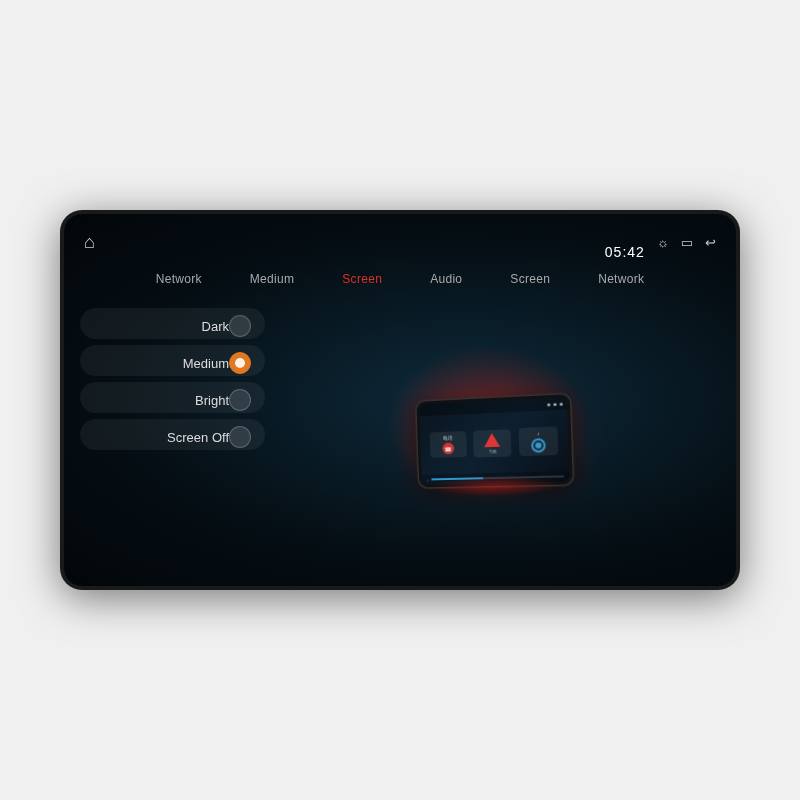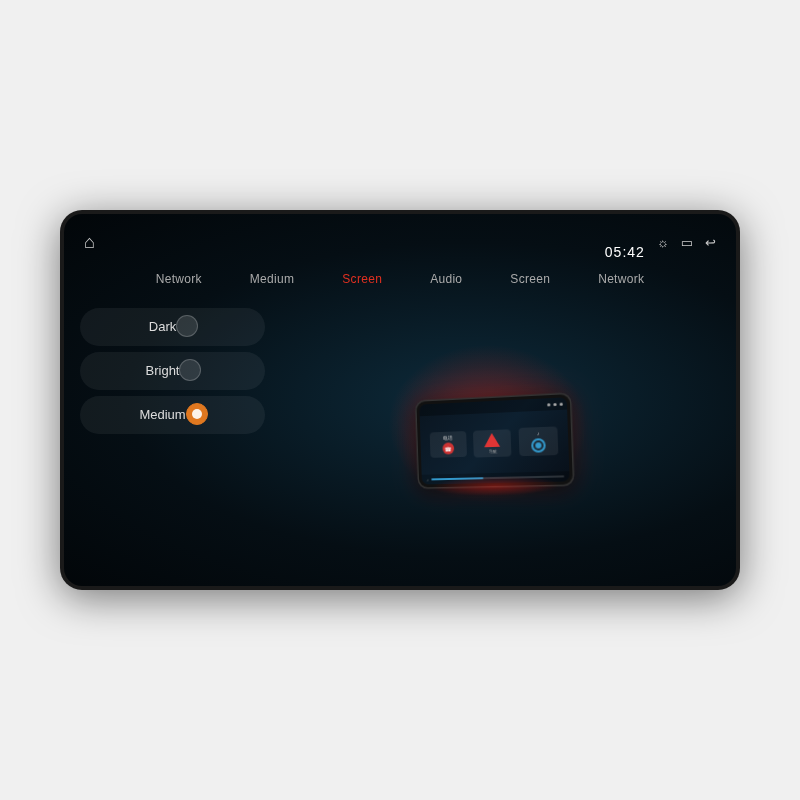--- a/index.html
+++ b/index.html
@@ -116,24 +116,24 @@
       display: flex;
       flex-direction: column;
       gap: 6px;
       width: 185px;
       flex-shrink: 0;
     }
 
     .option-row {
       display: flex;
       align-items: center;
-      justify-content: center;
+      justify-content: flex-end;
       background: rgba(255,255,255,0.06);
       border-radius: 20px;
-      padding: 7px 14px 9px 16px;
+      padding: 7px 14px 2px 16px;
       cursor: pointer;
       min-width: 160px;
     }
 
     .option-label {
       color: #dddddd;
       font-size: 13px;
       font-weight: 400;
     }
 
@@ -336,31 +336,35 @@
     <div class="content-area">
 
       <div class="left-panel">
 
         <div class="option-row">
           <span class="option-label">Dark</span>
           <div class="radio-circle"></div>
         </div>
 
         <div class="option-row">
-          <span class="option-label">Bright</span>
-          <div class="radio-circle"></div>
-        </div>
-
-        <div class="option-row">
           <span class="option-label">Medium</span>
           <div class="radio-circle selected-orange">
             <div class="radio-inner"></div>
           </div>
         </div>
 
+        <div class="option-row">
+          <span class="option-label">Bright</span>
+          <div class="radio-circle"></div>
+        </div>
+
+        <div class="option-row">
+          <span class="option-label">Screen Off</span>
+          <div class="radio-circle"></div>
+        </div>
 
       </div>
 
       <div class="right-panel">
         <div class="mini-screen-wrap">
           <div class="mini-screen-device">
             <div class="mini-screen-inner">
 
               <div class="mini-top-bar">
                 <div class="mini-dot"></div>

